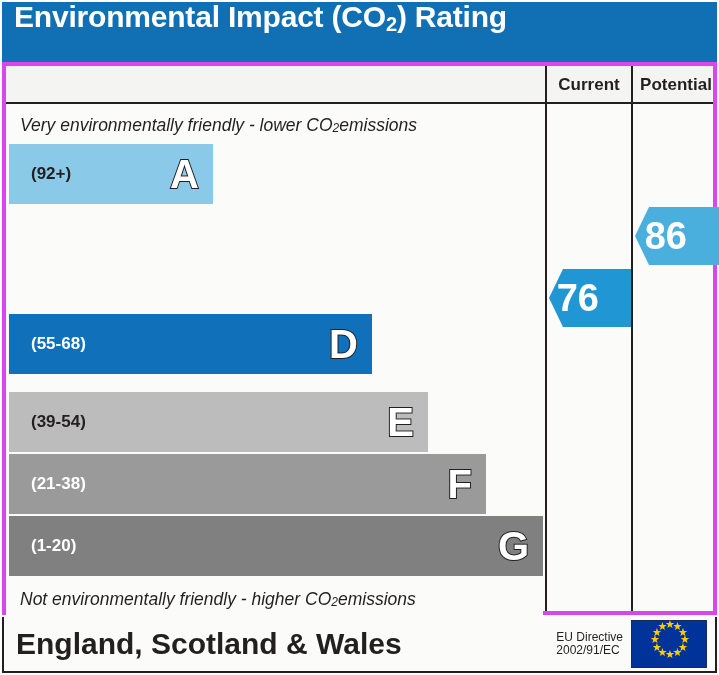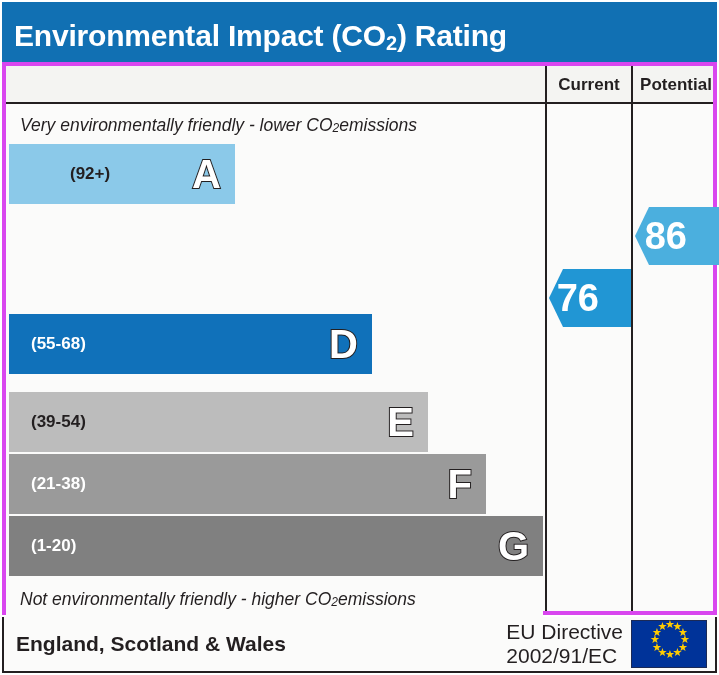--- a/index.html
+++ b/index.html
@@ -12,21 +12,21 @@
   
   #epc{
     position:absolute;left:0;top:0;width:719px;height:675px;
     box-sizing:border-box;
   }
 
   
   .title-bar{
     position:absolute;left:2px;top:2px;width:715px;height:68px;
     background:#1170B3;
-    display:flex;align-items:center;
+    display:flex;
   }
   .title-text{
     color:#ffffff;font-size:30px;font-weight:bold;letter-spacing:-0.2px;
     margin-left:12px;line-height:1;
     white-space:nowrap;
   }
   .title-text sub{font-size:20px;vertical-align:baseline;position:relative;top:4px;}
 
   
   .table{
@@ -97,26 +97,26 @@
 
   
   .footer{
     position:absolute;left:2px;top:617px;width:715px;height:56px;
     box-sizing:border-box;
     border:2px solid #231f20;border-top:none;
     background:#fbfbfa;
     display:flex;align-items:center;
   }
   .country{
-    font-size:21px;font-weight:bold;color:#231f20;margin-left:12px;
+    font-size:30px;font-weight:bold;color:#231f20;margin-left:12px;
     white-space:nowrap;
   }
   .directive{
     position:absolute;right:92px;top:50%;transform:translateY(-50%);
-    font-size:21px;color:#231f20;line-height:1.12;text-align:left;
+    font-size:12px;color:#231f20;line-height:1.12;text-align:left;
   }
   .euflag{
     position:absolute;right:8px;top:50%;transform:translateY(-50%);
     width:76px;height:48px;background:#003399;
     border:1px solid #1c2a55;box-sizing:border-box;
   }
   .star{
     position:absolute;width:0;height:0;color:#FFCC00;font-size:11px;
     line-height:0;
   }
@@ -140,21 +140,21 @@
     <div class="headcell cur">Current</div>
     <div class="headcell pot">Potential</div>
 
     <div class="caption top">
         <span>Very environmentally friendly - lower CO</span>
         <sub>2</sub>
         <span> emissions</span>
       </div>
 
     <div class="bars" id="bars">
-        <div class="bar" style="top: 0px; width: 226px; background: rgb(139, 201, 233); padding-left: 39px;">
+        <div class="bar" style="top: 0px; width: 204px; background: rgb(139, 201, 233);">
           <span class="range">(92+)</span>
           <span class="letter">A</span>
         </div>
         <div class="bar dark" style="top: 170px; width: 363px; background: rgb(16, 113, 186);">
           <span class="range">(55-68)</span>
           <span class="letter">D</span>
         </div>
         <div class="bar" style="top: 248px; width: 419px; background: rgb(188, 188, 188);">
           <span class="range">(39-54)</span>
           <span class="letter">E</span>

